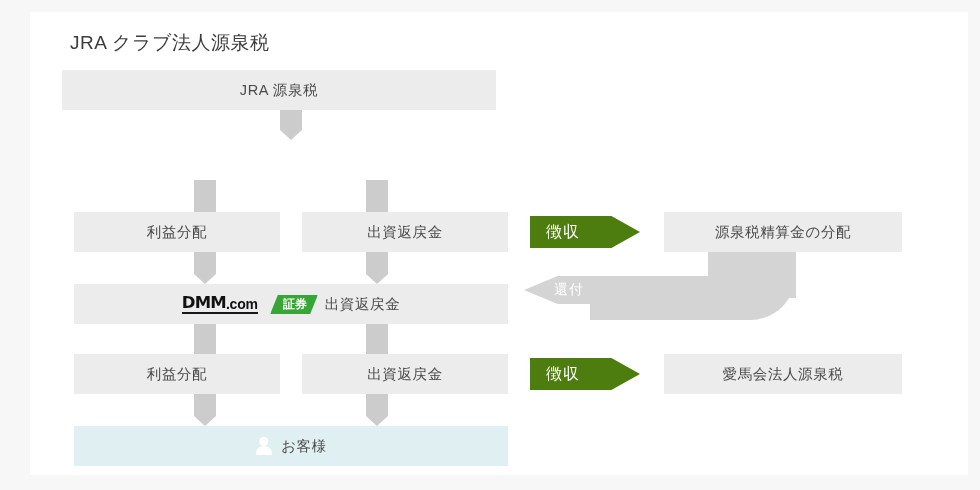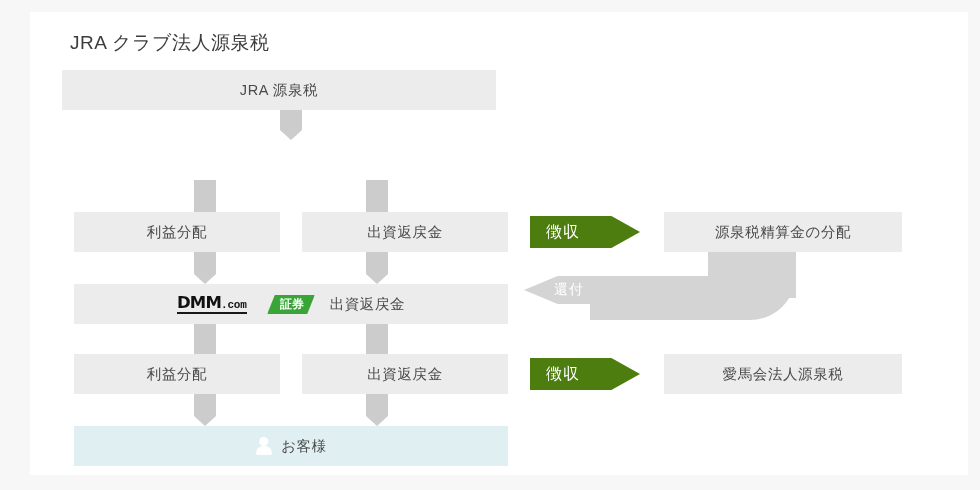--- a/index.html
+++ b/index.html
@@ -115,41 +115,41 @@
   .elbow-corner {
     position: absolute;
     background: #d4d4d4;
     border-bottom-right-radius: 46px;
   }
 
   
   .logo-row {
     display: flex;
     align-items: center;
-    gap: 17px;
+    gap: 9px;
   }
   .dmm-logo {
     position: relative;
     display: inline-flex;
     align-items: flex-end;
     height: 20px;
     padding-bottom: 3px;
   }
   .dmm-logo .dmm-word {
     font-family: "DejaVu Sans", sans-serif;
     font-weight: bold;
     font-size: 16.5px;
     color: #111111;
     letter-spacing: -0.8px;
     line-height: 1;
   }
   .dmm-logo .dmm-com {
-    font-family: Liberation Mono, monospace;
+    font-family: Liberation Sans, sans-serif;
     font-weight: bold;
-    font-size: 11px;
+    font-size: 14px;
     color: #111111;
     letter-spacing: -0.2px;
     line-height: 1;
     margin-left: 0;
     position: relative;
     top: -0.5px;
   }
   .dmm-logo .dmm-underline {
     position: absolute;
     left: 0;

